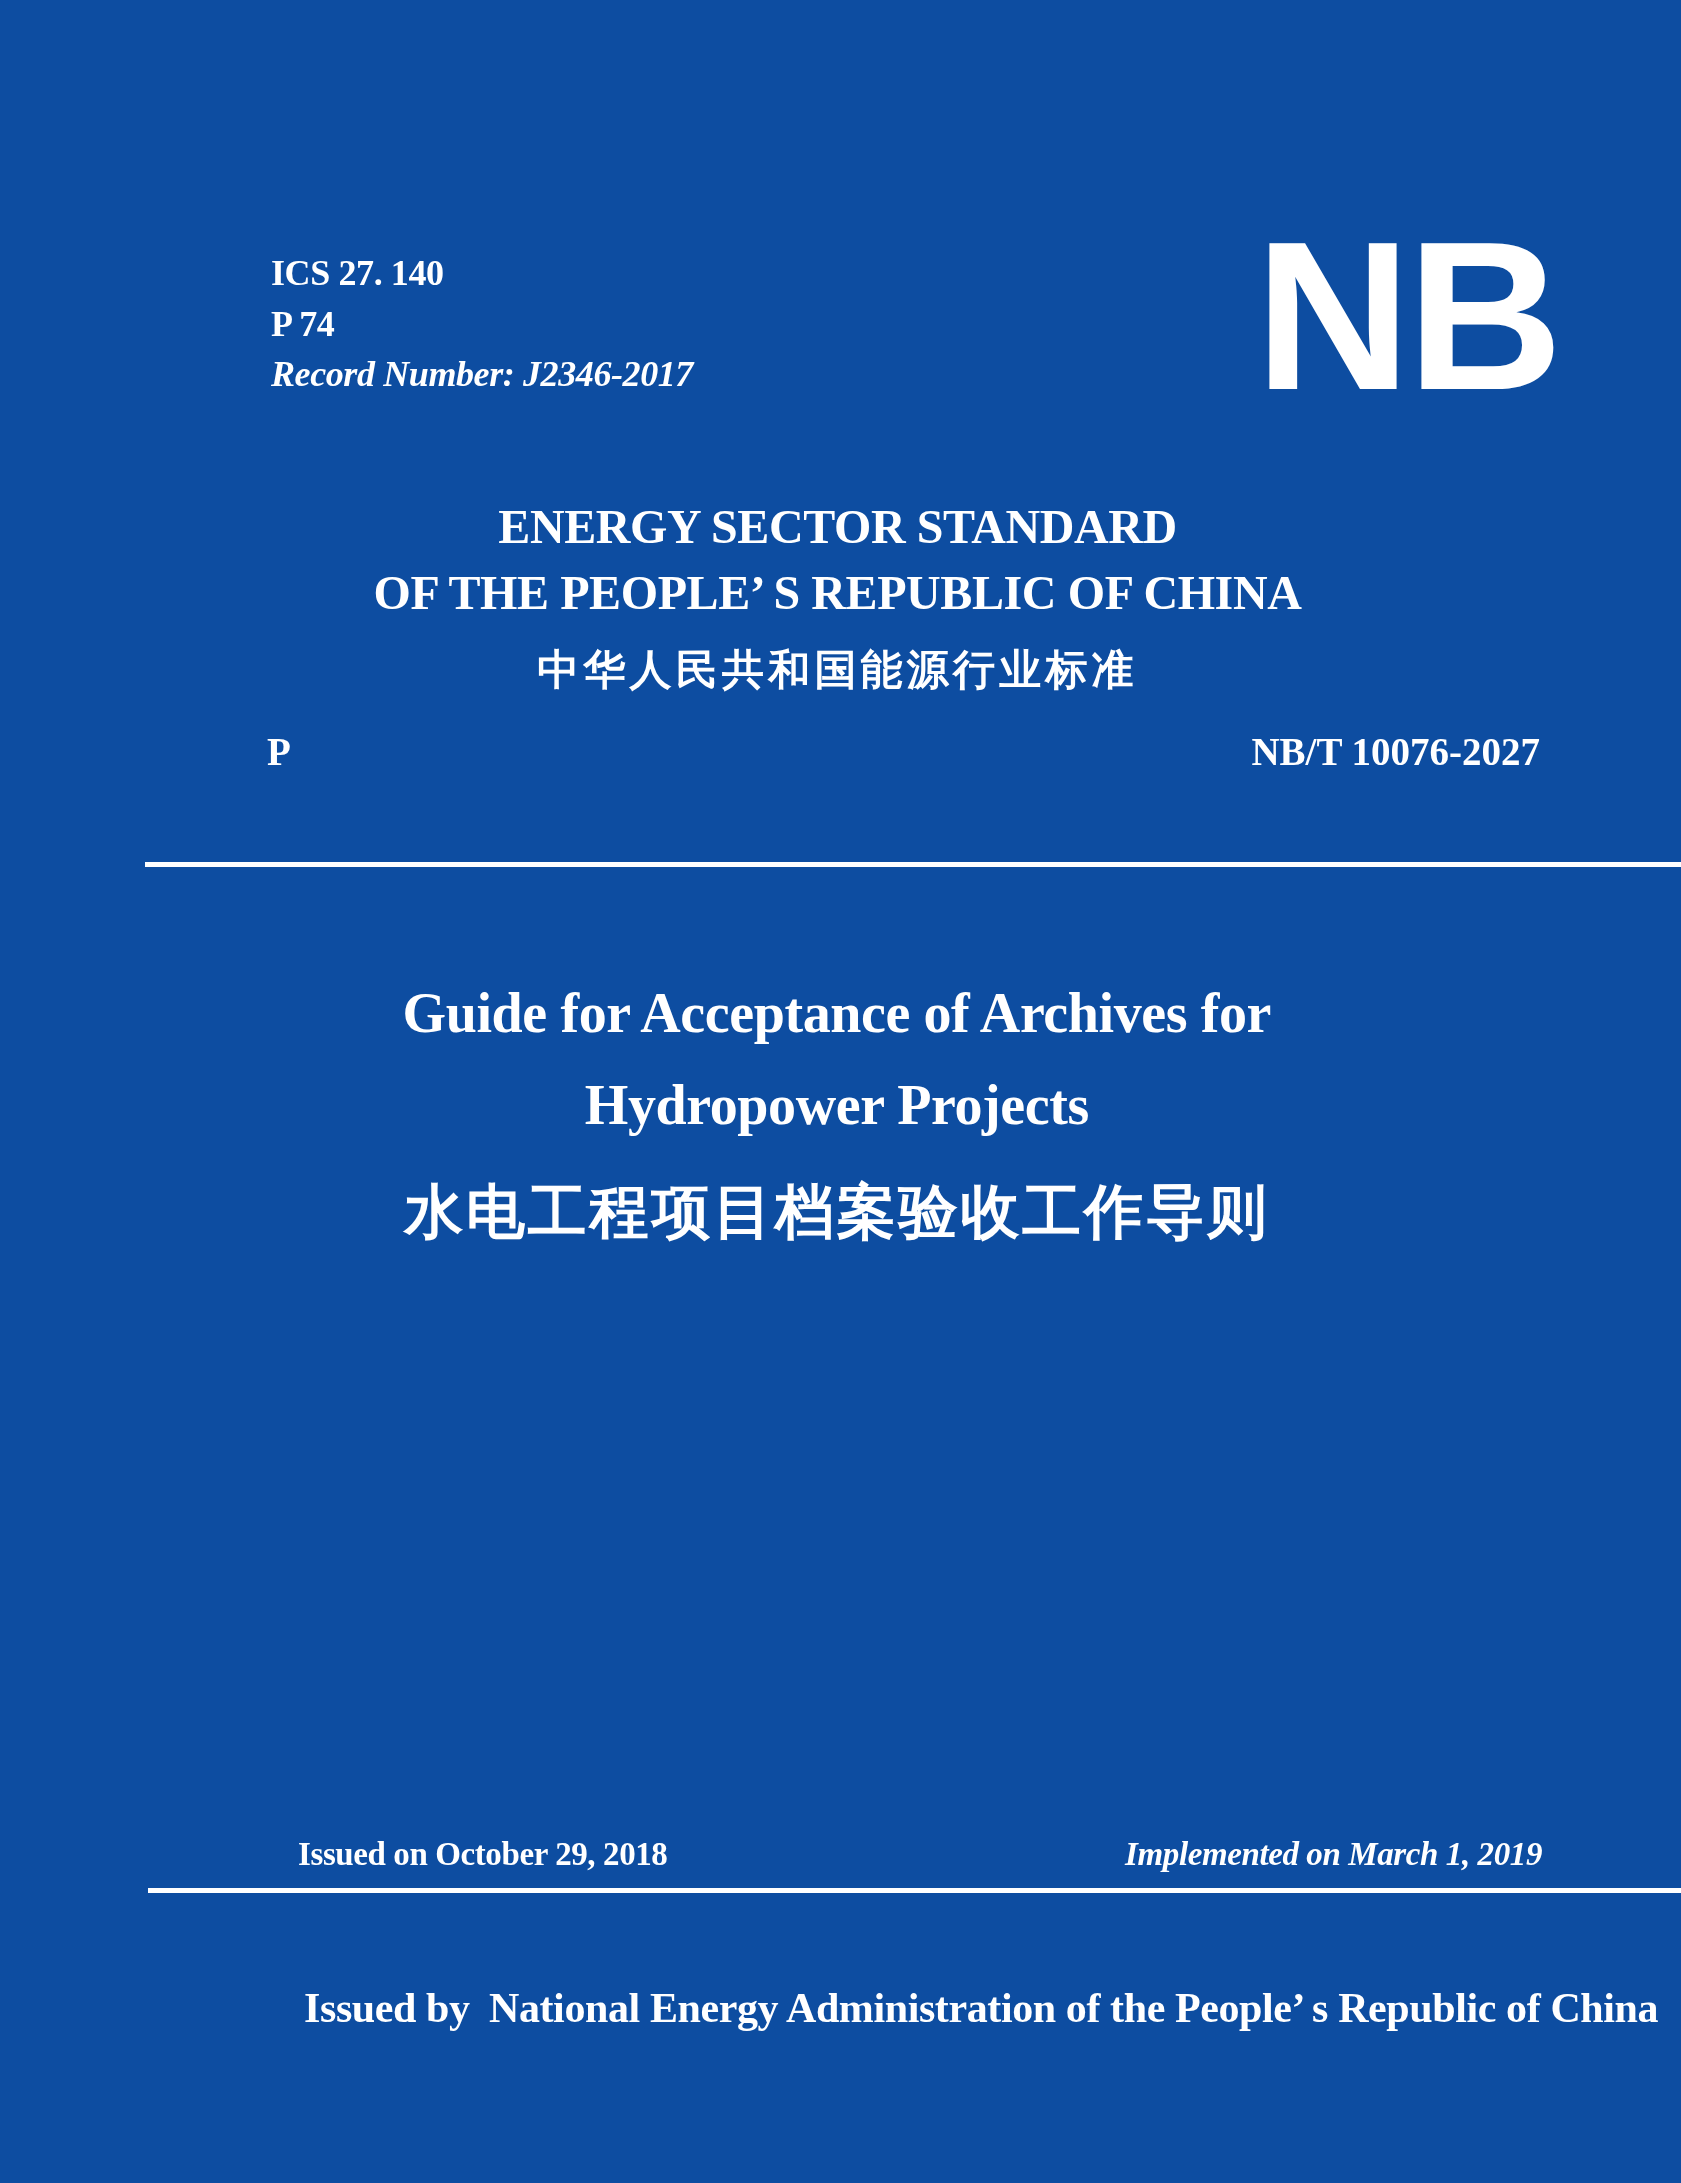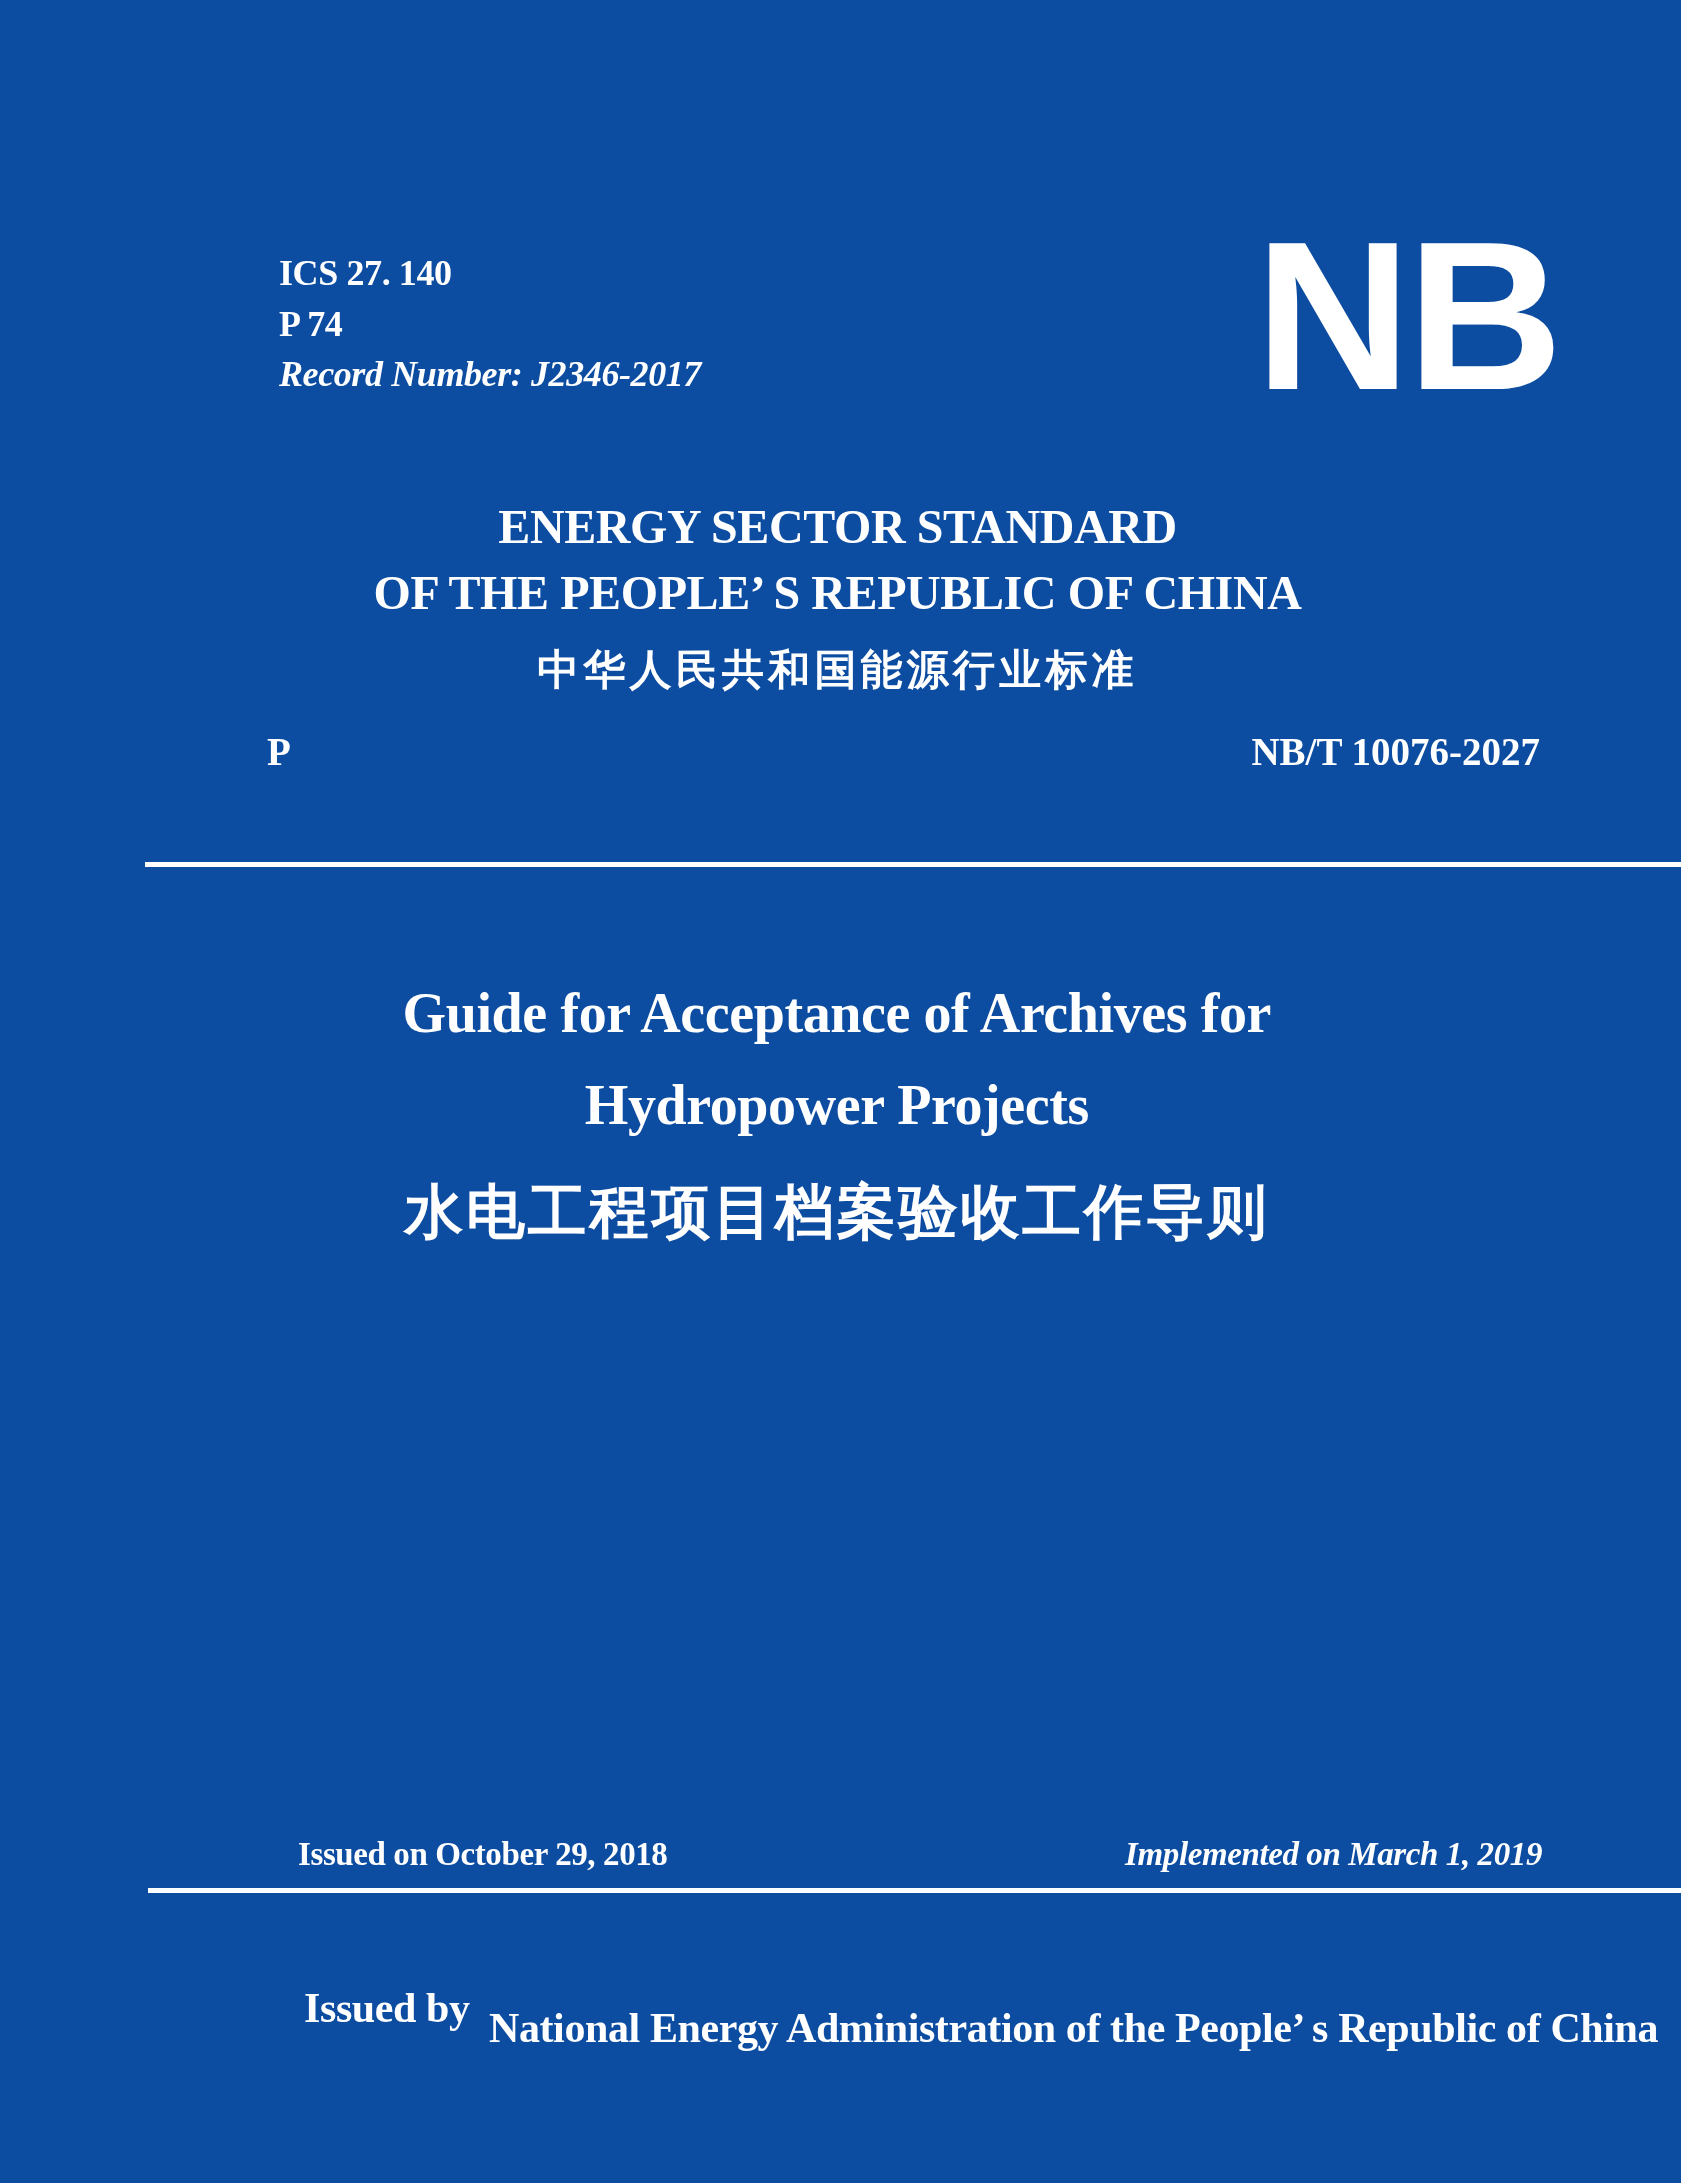--- a/index.html
+++ b/index.html
@@ -13,21 +13,21 @@
       position: relative;
       overflow: hidden;
       color: #FFFFFF;
       font-family: "Liberation Serif", "DejaVu Serif", serif;
       font-weight: bold;
     }
     .abs { position: absolute; white-space: nowrap; }
 
     
     .classif {
-      left: 279px;
+      left: 271px;
       font-size: 36px;
       line-height: 1;
       letter-spacing: -0.4px;
       text-align: center;
     }
     .ics { top: 255px; }
     .ccs { top: 306px; }
     .record { top: 356px; font-style: italic; }
 
     
@@ -115,21 +115,21 @@
 
     
     .issuer {
       top: 1987px;
       font-size: 42px;
       line-height: 1;
       letter-spacing: -0.4px;
       text-align: center;
     }
     .issued-by-label { left: 304px; }
-    .issuer-name { left: 489px; margin-top: 20px; }
+    .issuer-name { left: 489px; }
   </style>
 </head>
 <body>
 
 <div class="abs classif ics">ICS 27. 140</div>
 <div class="abs classif ccs">P 74</div>
 <div class="abs classif record">Record Number: J2346-2017</div>
 
 <div class="abs nb-logo">NB</div>
 

